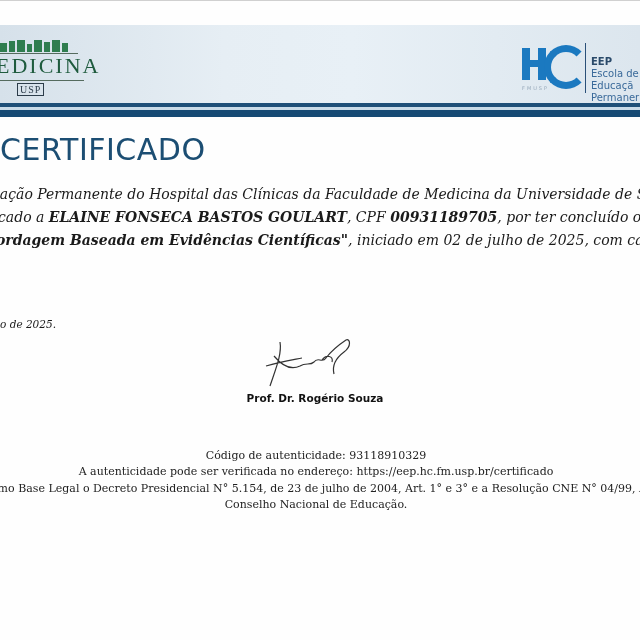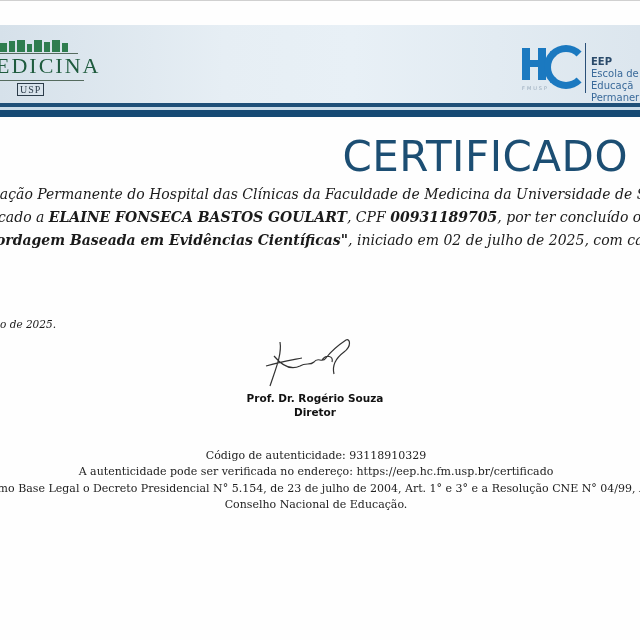--- a/index.html
+++ b/index.html
@@ -25,21 +25,21 @@
   .hc-h1 { position:absolute; left:2px; top:5px; width:8px; height:32px; background:#1b79c0; }
   .hc-h2 { position:absolute; left:18px; top:5px; width:8px; height:32px; background:#1b79c0; }
   .hc-hbar { position:absolute; left:2px; top:17px; width:24px; height:7px; background:#1b79c0; }
   .hc-c { position:absolute; left:24px; top:2px; width:30px; height:30px; border:7px solid #1b79c0; border-right-color:transparent; border-radius:50%; }
   .hc-fm { position:absolute; left:2px; top:42px; font-family:"DejaVu Sans", sans-serif; font-size:5px; color:#9ab; letter-spacing:2px; }
   .hc-divider { position:absolute; left:585px; top:43px; width:1px; height:50px; background:#2a5078; }
   .eep-block { position:absolute; left:591px; top:55px; font-family:"DejaVu Sans", sans-serif; color:#2b5a8a; }
   .eep-title { font-weight:bold; font-size:10px; color:#2a4a6a; line-height:13px; }
   .eep-line { font-size:10px; line-height:12px; white-space:nowrap; color:#3a6a9a; }
 
-  .title { position:absolute; left:0; width:628px; top:132px; text-align:right; font-family:"DejaVu Sans", sans-serif; font-size:42px; color:#1c4e73; letter-spacing:0.5px; }
+  .title { position:absolute; left:0; width:628px; top:132px; text-align:left; font-family:"DejaVu Sans", sans-serif; font-size:30px; color:#1c4e73; letter-spacing:0.5px; }
 
   .body-line { position:absolute; white-space:nowrap; font-family:"DejaVu Serif", serif; font-style:italic; font-size:14px; color:#1a1a1a; }
   .body-line b { font-weight:bold;margin-top:12px; }
   .l1 { left:-8px; top:186px; }
   .l2 { left:-2px; top:209px; }
   .l3 { left:-4px; top:232px; }
   .date { left:0; top:318px; font-size:10.5px; }
 
   .sig { position:absolute; left:262px; top:336px; width:100px; height:55px; }
   .sig-block { position:absolute; left:215px; top:391px; width:200px; text-align:center; font-family:"DejaVu Sans", sans-serif; font-weight:bold; font-size:10.5px; line-height:14px; color:#111; }
@@ -101,19 +101,18 @@
 <div class="body-line l3"><b>ordagem Baseada em Evidências Científicas"</b><span>, iniciado em 02 de julho de 2025, com carga hor</span></div>
 
 <div class="body-line date">o de 2025.</div>
 
 <svg class="sig" viewBox="0 0 100 55">
   <path d="M18 6 C20 18 14 32 8 50 M4 30 C18 26 30 24 40 22 M12 20 C22 32 30 34 38 30 C44 26 48 30 52 26 C56 20 60 28 64 22 C70 14 78 8 84 4 C88 2 90 10 82 16 C74 22 70 30 72 38 M60 24 C64 18 72 20 70 26" fill="none" stroke="#333" stroke-width="1.2"></path>
 </svg>
 
 <div class="sig-block">
   <div>Prof. Dr. Rogério Souza</div>
-  <div>Diretor</div>
 </div>
 
 <div class="auth a1"><span>Código de autenticidade: </span><b>93118910329</b></div>
 <div class="auth a2"><span>A autenticidade pode ser verificada no endereço: </span><b>https://eep.hc.fm.usp.br/certificado</b></div>
 <div class="auth a3">omo Base Legal o Decreto Presidencial N° 5.154, de 23 de julho de 2004, Art. 1° e 3° e a Resolução CNE N° 04/99, Ar</div>
 <div class="auth a4">Conselho Nacional de Educação.</div>
 
 </body></html>

